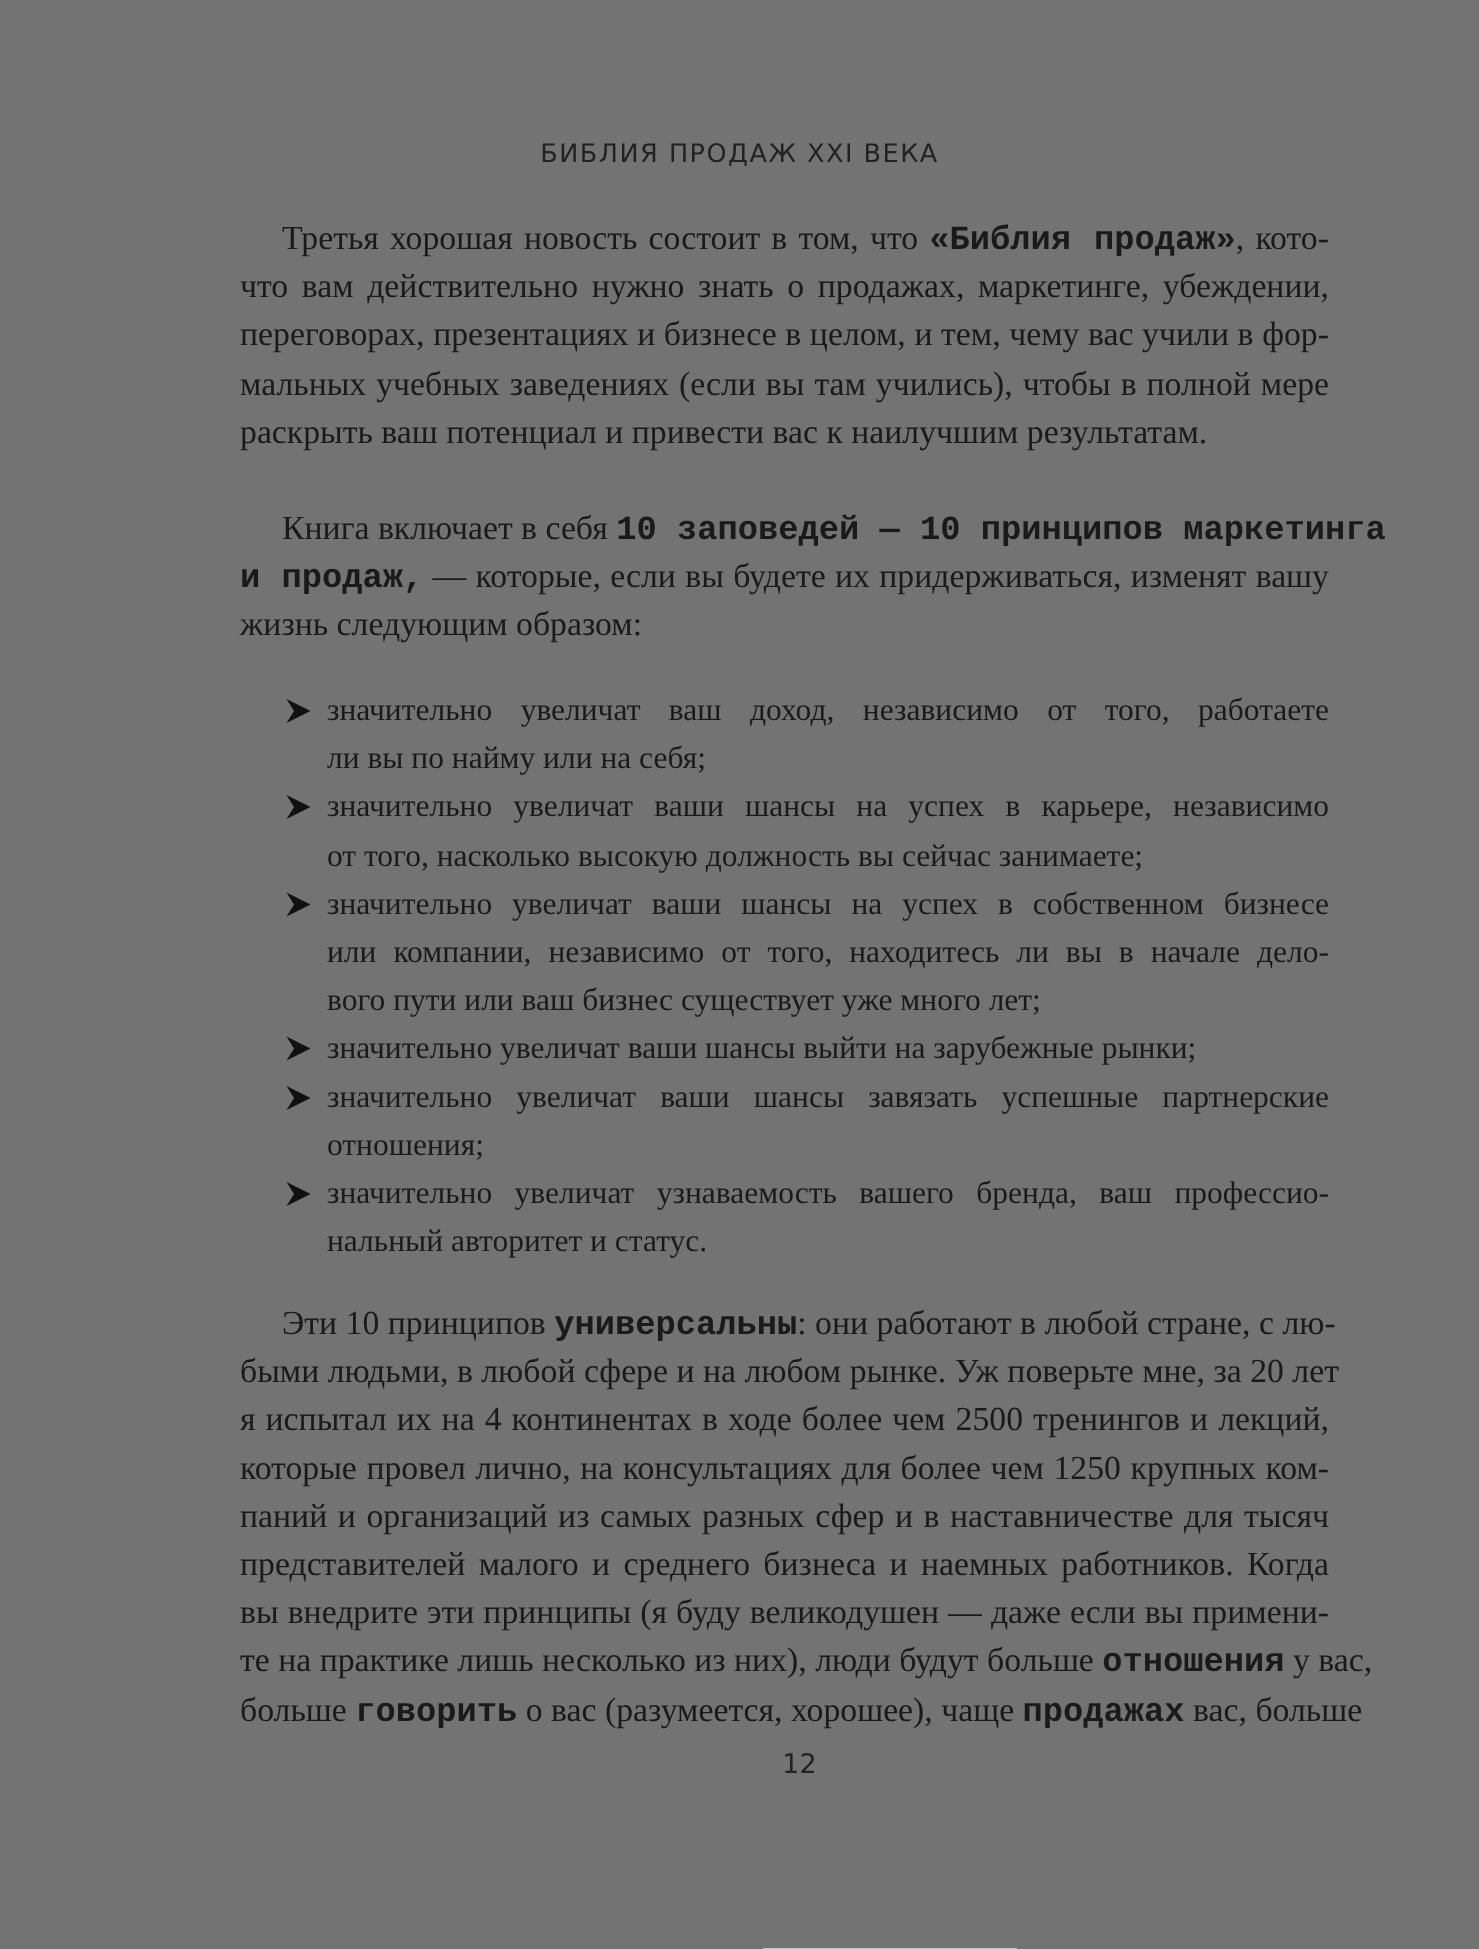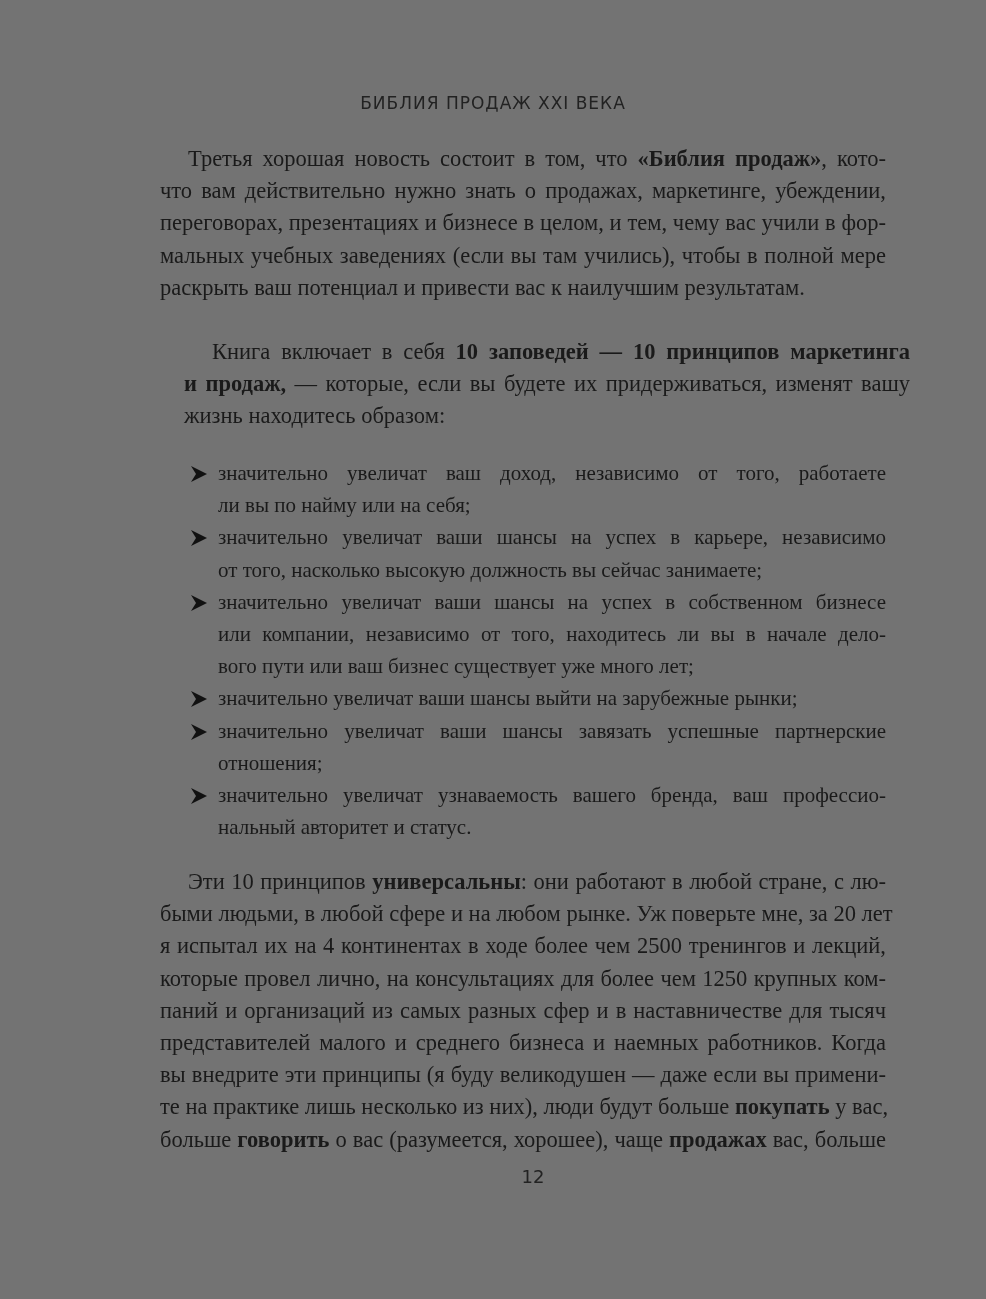--- a/index.html
+++ b/index.html
@@ -9,21 +9,21 @@
     position: absolute; top: 93px; left: 0; width: 986px; text-align: center;
     font-family: "DejaVu Sans", sans-serif; font-size: 17px; letter-spacing: 1px; color: #222;
   }
   .body-text {
     position: absolute; left: 160px; width: 726px;
     font-family: "Liberation Serif", serif; font-size: 22.5px; line-height: 32.2px; color: #1a1a1a;
   }
   .line { display: block; white-space: nowrap; text-align: justify; text-align-last: justify; height: 32.2px; }
   .line.last { text-align-last: left; }
   .line.indent { padding-left: 28px; }
-  b { font-weight: bold; }
+  b { font-weight: bold; font-family: Liberation Mono, monospace; }
   .bullets { position: absolute; left: 160px; width: 726px; font-family: Liberation Serif, serif; font-size: 21px; line-height: 31.5px; color: #1a1a1a; }
   .bullet-item { position: relative; padding-left: 58px; }
   .bullet-icon { position: absolute; left: 30px; top: 7px; width: 18px; height: 18px; }
   .page-number {
     position: absolute; top: 1166px; left: 0; width: 986px; text-align: center;
     font-family: "DejaVu Sans", sans-serif; font-size: 18px; color: #222; margin-left: 40px;
   }
 </style>
 </head>
 <body>
@@ -33,24 +33,24 @@
   <div class="running-head">БИБЛИЯ ПРОДАЖ XXI ВЕКА</div>
 
   <div class="body-text" style="top:143px;">
     <span class="line indent"><span>Третья хорошая новость состоит в том, что </span><b>«Библия продаж»</b><span>, кото-</span></span>
     <span class="line">что вам действительно нужно знать о продажах, маркетинге, убеждении,</span>
     <span class="line">переговорах, презентациях и бизнесе в целом, и тем, чему вас учили в фор-</span>
     <span class="line">мальных учебных заведениях (если вы там учились), чтобы в полной мере</span>
     <span class="line last">раскрыть ваш потенциал и привести вас к наилучшим результатам.</span>
   </div>
 
-  <div class="body-text" style="top:336px;margin-left:24px;">
+  <div class="body-text" style="top:336px;">
     <span class="line indent"><span>Книга включает в себя </span><b>10 заповедей — 10 принципов маркетинга</b></span>
     <span class="line"><b>и продаж,</b><span> — которые, если вы будете их придерживаться, изменят вашу</span></span>
-    <span class="line last">жизнь находитесь образом:</span>
+    <span class="line last">жизнь следующим образом:</span>
   </div>
 
   <div class="bullets" style="top:458px;">
     <div class="bullet-item">
       <svg class="bullet-icon" viewBox="0 0 18 18">
           <path d="M1 1 L17 9 L1 17 L6 9 Z" fill="#111"></path>
         </svg>
       <span class="line">значительно увеличат ваш доход, независимо от того, работаете</span>
       <span class="line last">ли вы по найму или на себя;</span>
     </div>
@@ -92,18 +92,18 @@
   </div>
 
   <div class="body-text" style="top:866px;">
     <span class="line indent"><span>Эти 10 принципов </span><b>универсальны</b><span>: они работают в любой стране, с лю-</span></span>
     <span class="line">быми людьми, в любой сфере и на любом рынке. Уж поверьте мне, за 20 лет</span>
     <span class="line">я испытал их на 4 континентах в ходе более чем 2500 тренингов и лекций,</span>
     <span class="line">которые провел лично, на консультациях для более чем 1250 крупных ком-</span>
     <span class="line">паний и организаций из самых разных сфер и в наставничестве для тысяч</span>
     <span class="line">представителей малого и среднего бизнеса и наемных работников. Когда</span>
     <span class="line">вы внедрите эти принципы (я буду великодушен — даже если вы примени-</span>
-    <span class="line"><span>те на практике лишь несколько из них), люди будут больше </span><b>покупать</b><span> у вас,</span></span>
+    <span class="line"><span>те на практике лишь несколько из них), люди будут больше </span><b>отношения</b><span> у вас,</span></span>
     <span class="line"><span>больше </span><b>говорить</b><span> о вас (разумеется, хорошее), чаще </span><b>продажах</b><span> вас, больше</span></span>
   </div>
 
   <div class="page-number">12</div>
 </div>
 
 </body></html>

